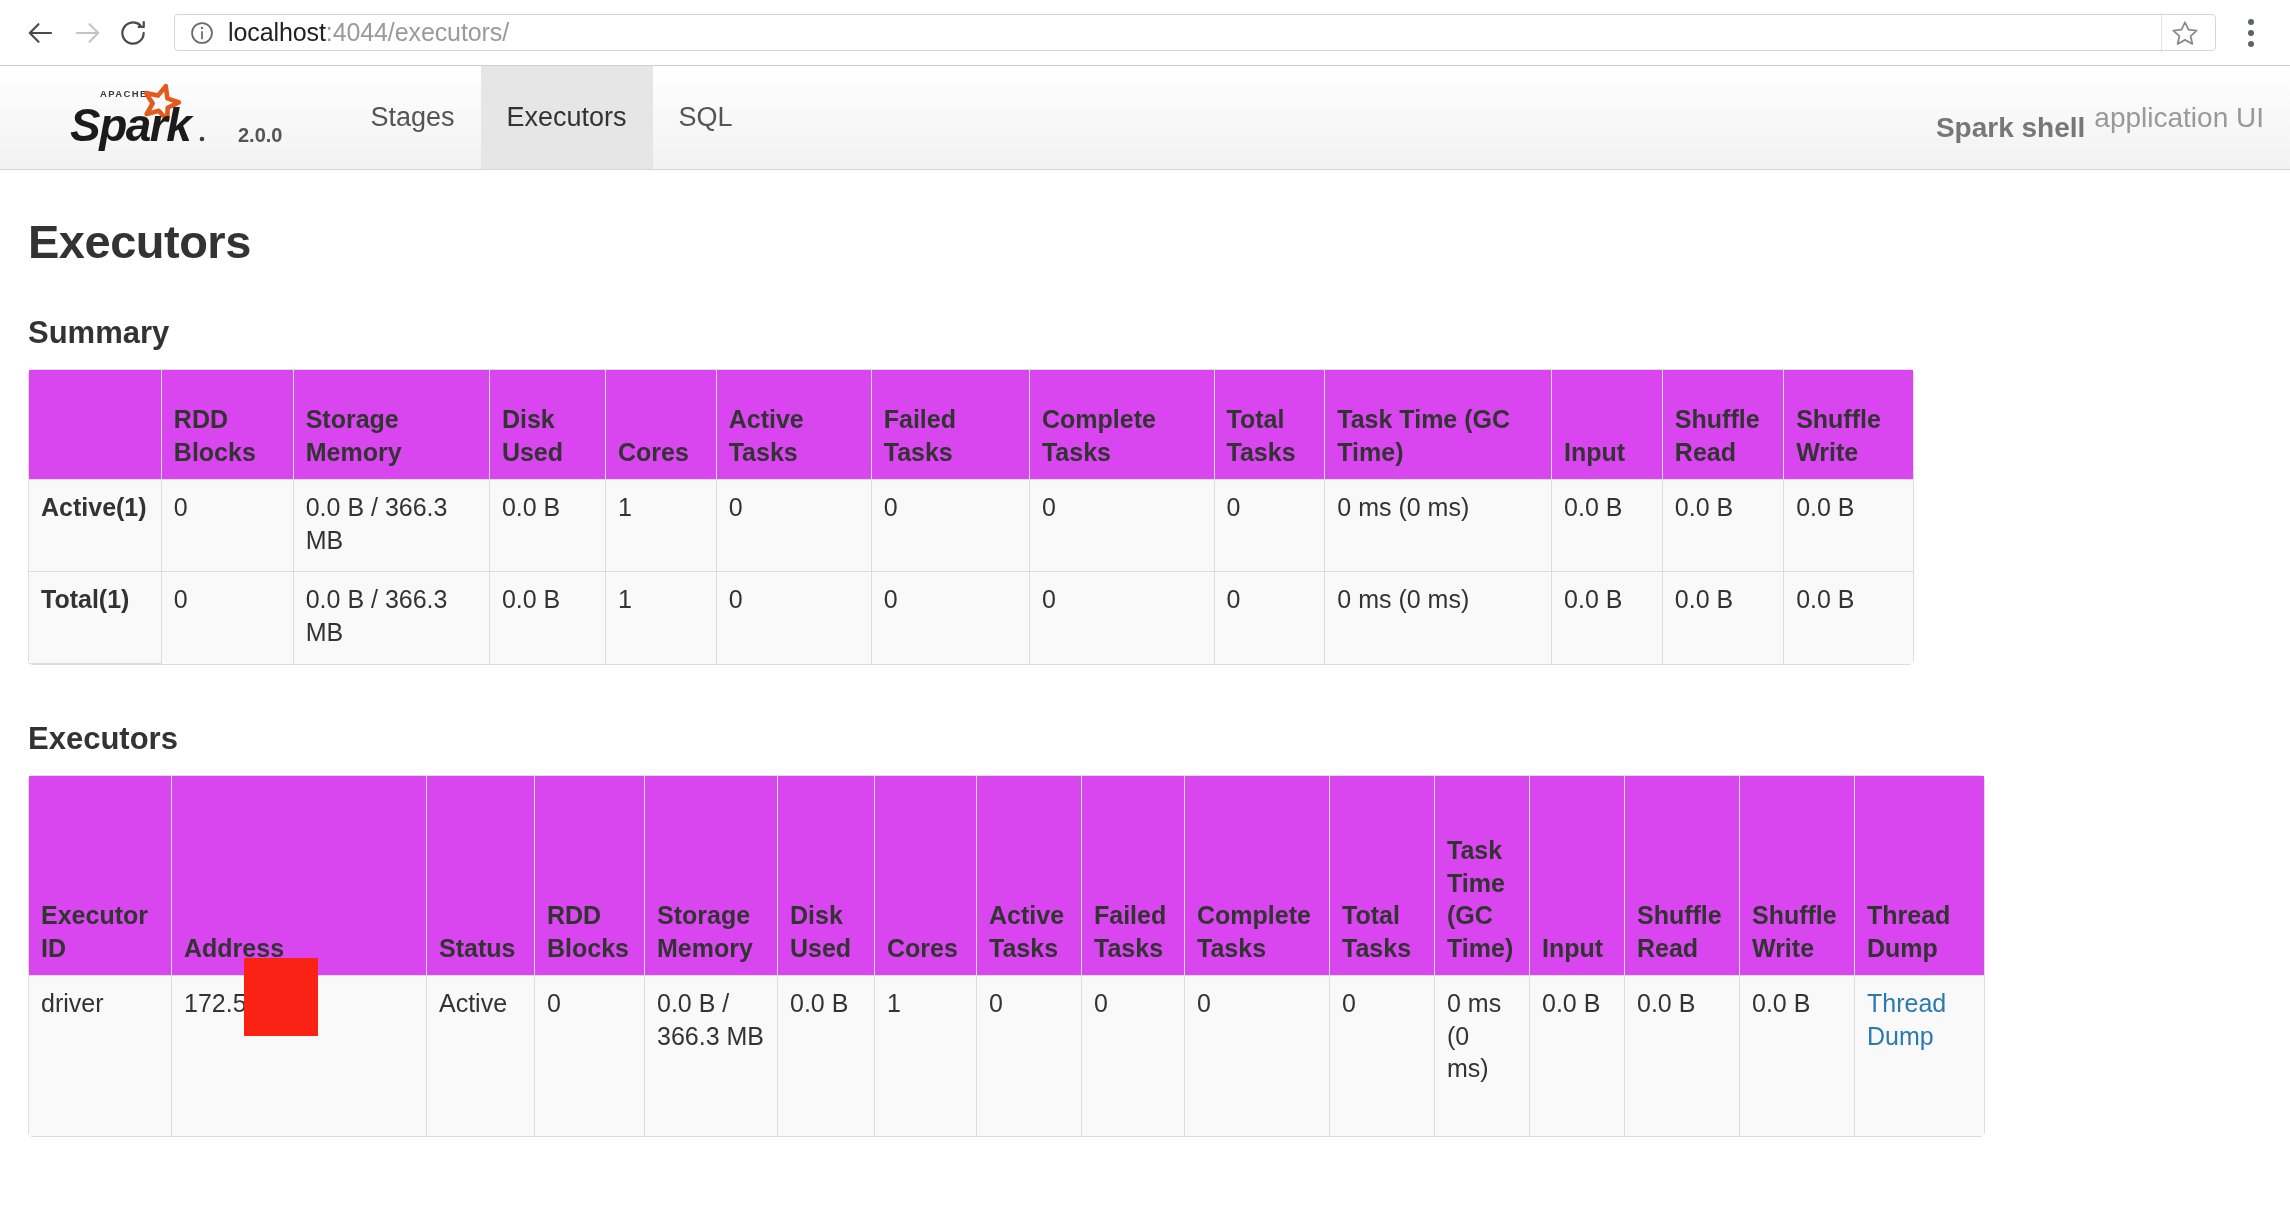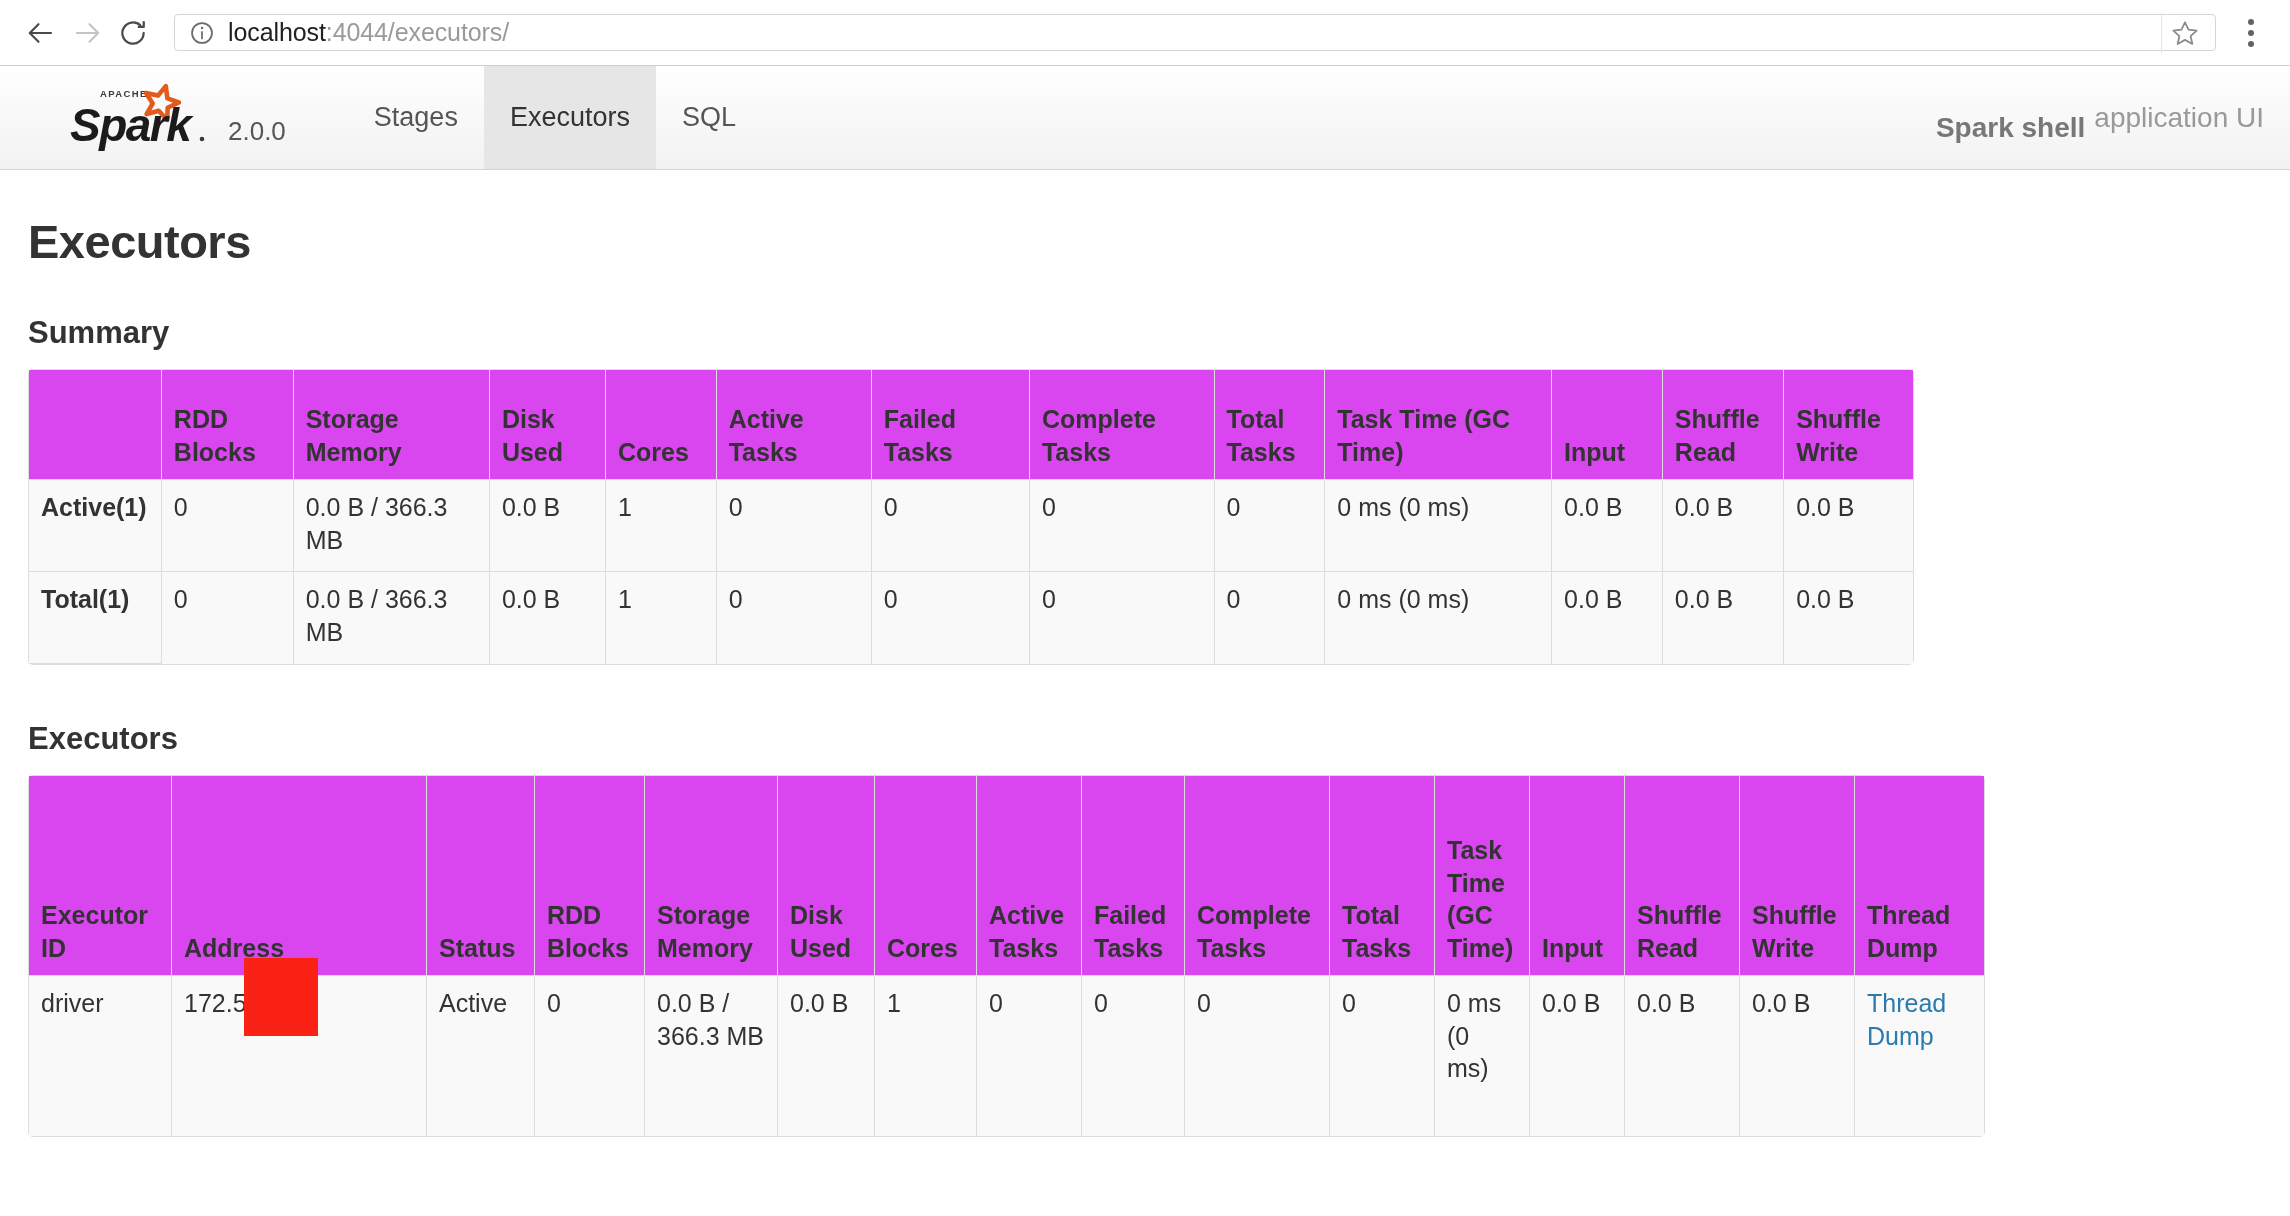--- a/index.html
+++ b/index.html
@@ -85,24 +85,24 @@
   }
   .brand {
     display: flex;
     align-items: flex-end;
     padding: 0 0 16px 62px;
     flex: 0 0 auto;
     text-decoration: none;
   }
   .logo-wrap { position: relative; display:flex; align-items:flex-end; }
   .spark-version {
-    font-size: 26px;
-    font-weight: normal;
+    font-size: 20px;
+    font-weight: bold;
     color: #555555;
-    margin-left: 14px;
+    margin-left: 24px;
     margin-bottom: 6px;
   }
   .nav-tabs {
     display: flex;
     align-items: stretch;
     margin-left: 62px;
     flex: 0 0 auto;
   }
   .nav-tab {
     display: flex;

